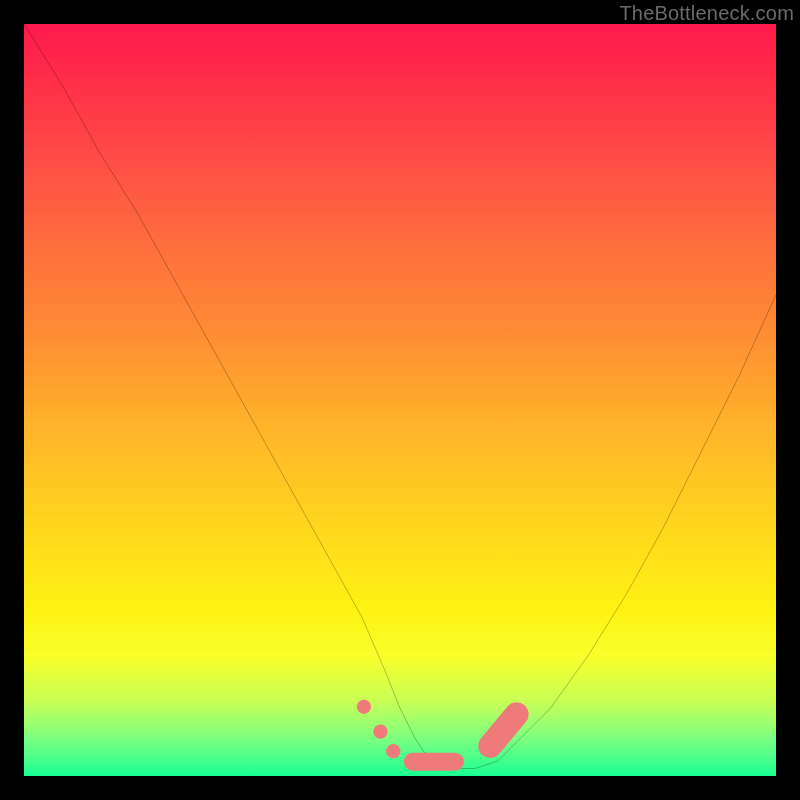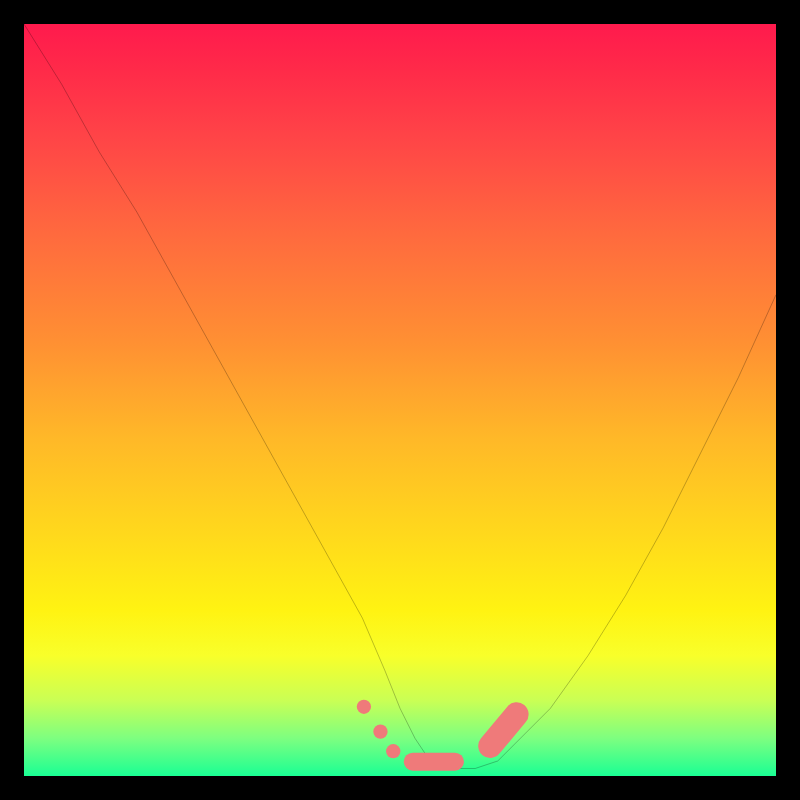--- a/index.html
+++ b/index.html
@@ -54,20 +54,21 @@
     color: #6a6a6a;
     letter-spacing: 0.2px;
     user-select: none;
   }
 </style>
 </head>
 <body>
 
 <div class="frame">
 
+  <div class="watermark">TheBottleneck.com</div>
 
   <div class="plot-area">
     <svg class="curve" viewBox="0 0 100 100" preserveAspectRatio="none">
       <g>
         <path fill="none" stroke="#000" stroke-width="0.25" vector-effect="non-scaling-stroke" d="M0.00 0.00 L5.00 8.00 L10.00 17.00 L15.00 25.00 L20.00 34.00 L25.00 43.00 L30.00 52.00 L35.00 61.00 L40.00 70.00 L45.00 79.00 L48.00 86.00 L50.00 91.00 L52.00 95.00 L54.00 98.00 L56.00 99.00 L58.00 99.00 L60.00 99.00 L63.00 98.00 L66.00 95.00 L70.00 91.00 L75.00 84.00 L80.00 76.00 L85.00 67.00 L90.00 57.00 L95.00 47.00 L100.00 36.00"></path>
       </g>
       <g>
           <circle cx="45.2" cy="90.8" r="0.95" fill="#ef7a7a"></circle>
           <circle cx="47.4" cy="94.1" r="0.95" fill="#ef7a7a"></circle>
           <circle cx="49.1" cy="96.7" r="0.95" fill="#ef7a7a"></circle>

